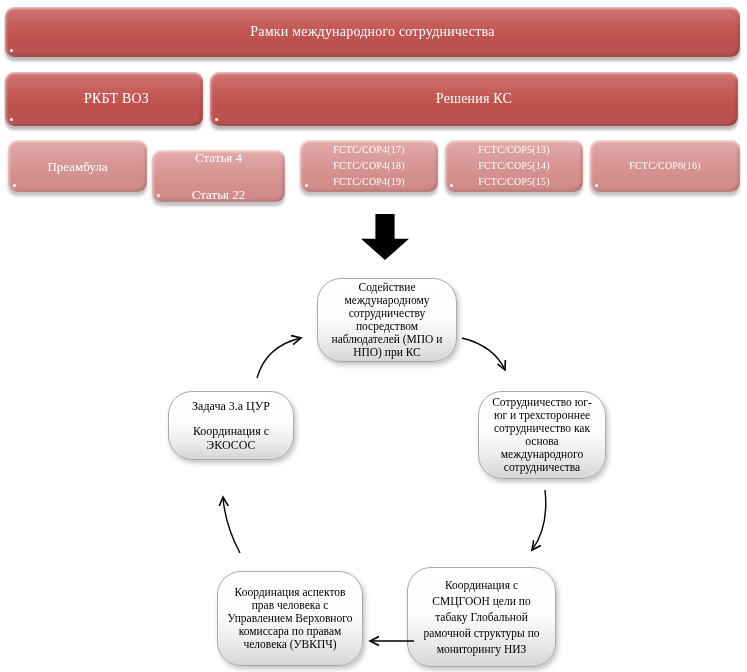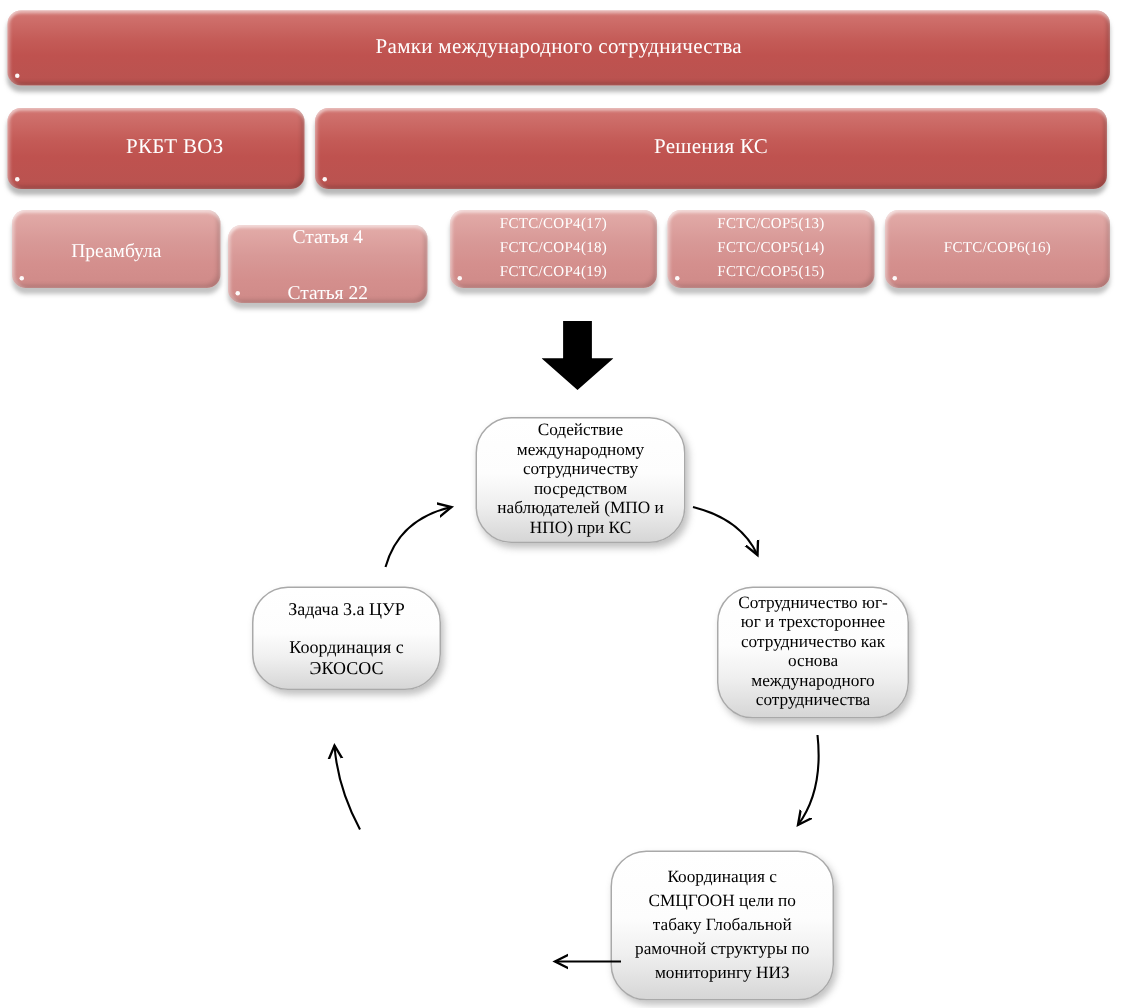--- a/index.html
+++ b/index.html
@@ -120,20 +120,23 @@
   </div>
 
   <div class="node n-right">
     <div>Сотрудничество юг-юг и трехстороннее сотрудничество как основа международного сотрудничества</div>
   </div>
 
   <div class="node n-br">
     <div>Координация с СМЦГООН цели по табаку Глобальной рамочной структуры по мониторингу НИЗ</div>
   </div>
 
+  <div class="node n-bl">
+    <div>Координация аспектов прав человека с Управлением Верховного комиссара по правам человека (УВКПЧ)</div>
+  </div>
 
   <div class="node n-left">
     <div class="para">Задача 3.а ЦУР</div>
     <div class="para">Координация с ЭКОСОС</div>
   </div>
 
   <svg class="arrows" viewBox="0 0 747 672" xmlns="http://www.w3.org/2000/svg">
     <defs>
       <marker id="ah" viewBox="0 0 10 10" refX="8" refY="5" markerWidth="8" markerHeight="8" orient="auto-start-reverse">
         <path d="M0,1 L8,5 L0,9" fill="none" stroke="#000" stroke-width="1.4" stroke-linecap="round"></path>

